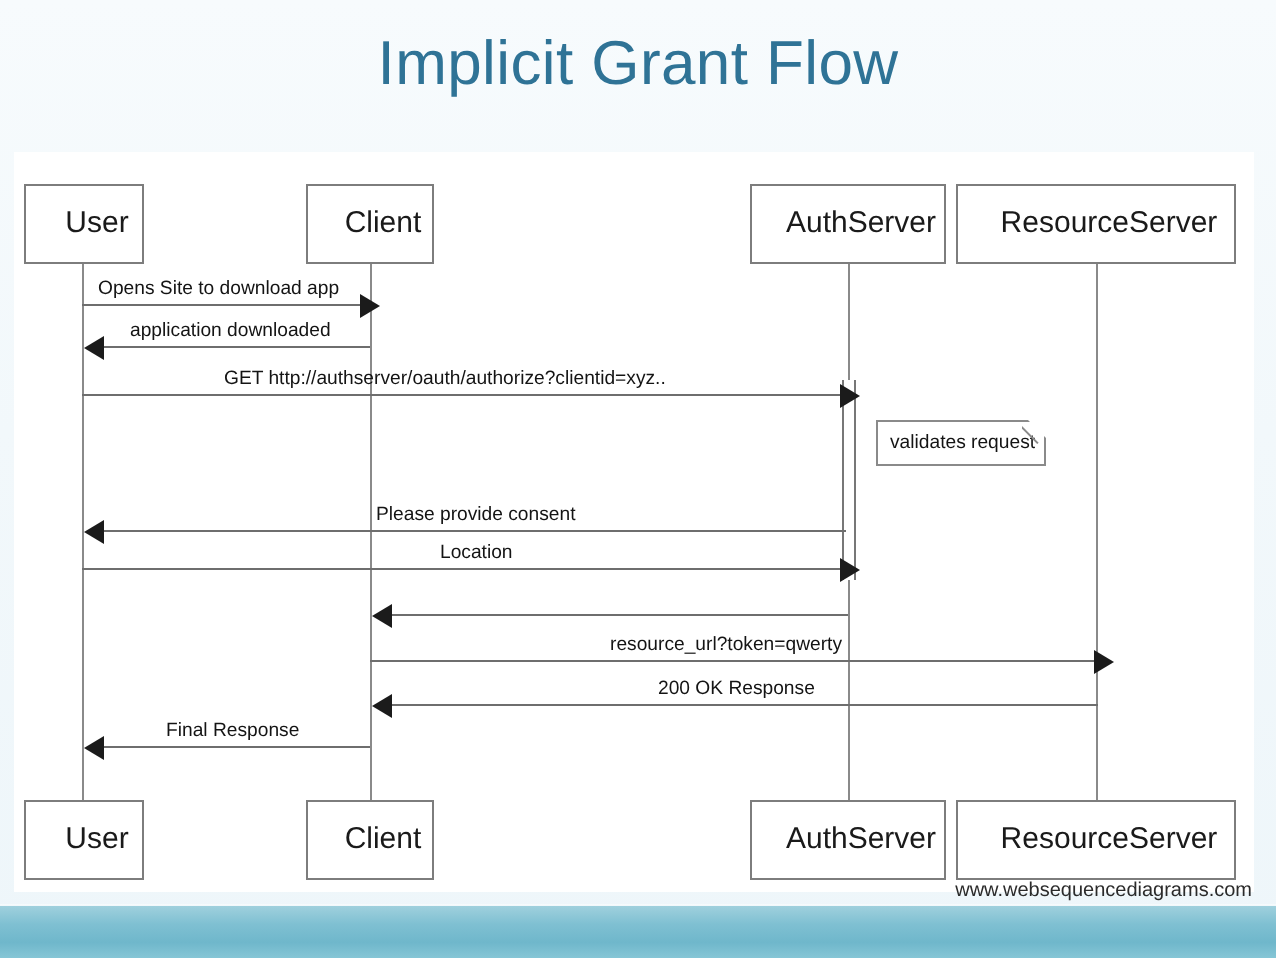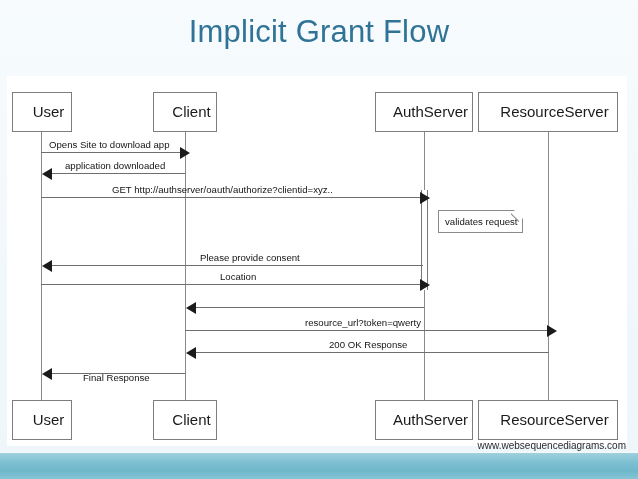--- a/index.html
+++ b/index.html
@@ -219,21 +219,21 @@
 
     <div class="note" style="left:431px; top:134px; width:85px;">
       <span class="fold"></span>
       <span class="fold-edge"></span>
       <span>validates request</span>
     </div>
 
     <div class="msg left" style="left:44px; top:189px; width:372px;">
       <span class="head"></span>
     </div>
-    <div class="msg-label" style="left:181px; top:176px;margin-left:12px;">Please provide consent</div>
+    <div class="msg-label" style="left:181px; top:176px;">Please provide consent</div>
 
     <div class="msg right" style="left:34px; top:208px; width:380px;">
       <span class="head"></span>
     </div>
     <div class="msg-label" style="left:213px; top:195px;">Location</div>
 
     <div class="msg left" style="left:188px; top:231px; width:229px;">
       <span class="head"></span>
     </div>
 
@@ -243,21 +243,21 @@
     <div class="msg-label" style="left:298px; top:241px;">resource_url?token=qwerty</div>
 
     <div class="msg left" style="left:188px; top:276px; width:354px;">
       <span class="head"></span>
     </div>
     <div class="msg-label" style="left:322px; top:263px;">200 OK Response</div>
 
     <div class="msg left" style="left:44px; top:297px; width:134px;">
       <span class="head"></span>
     </div>
-    <div class="msg-label" style="left:76px; top:284px;margin-top:12px;">Final Response</div>
+    <div class="msg-label" style="left:76px; top:284px;">Final Response</div>
 
   </div>
 
   <div id="watermark">www.websequencediagrams.com</div>
 
   <div id="band-highlight"></div>
   <div id="bottom-band"></div>
 
 </div>
 

